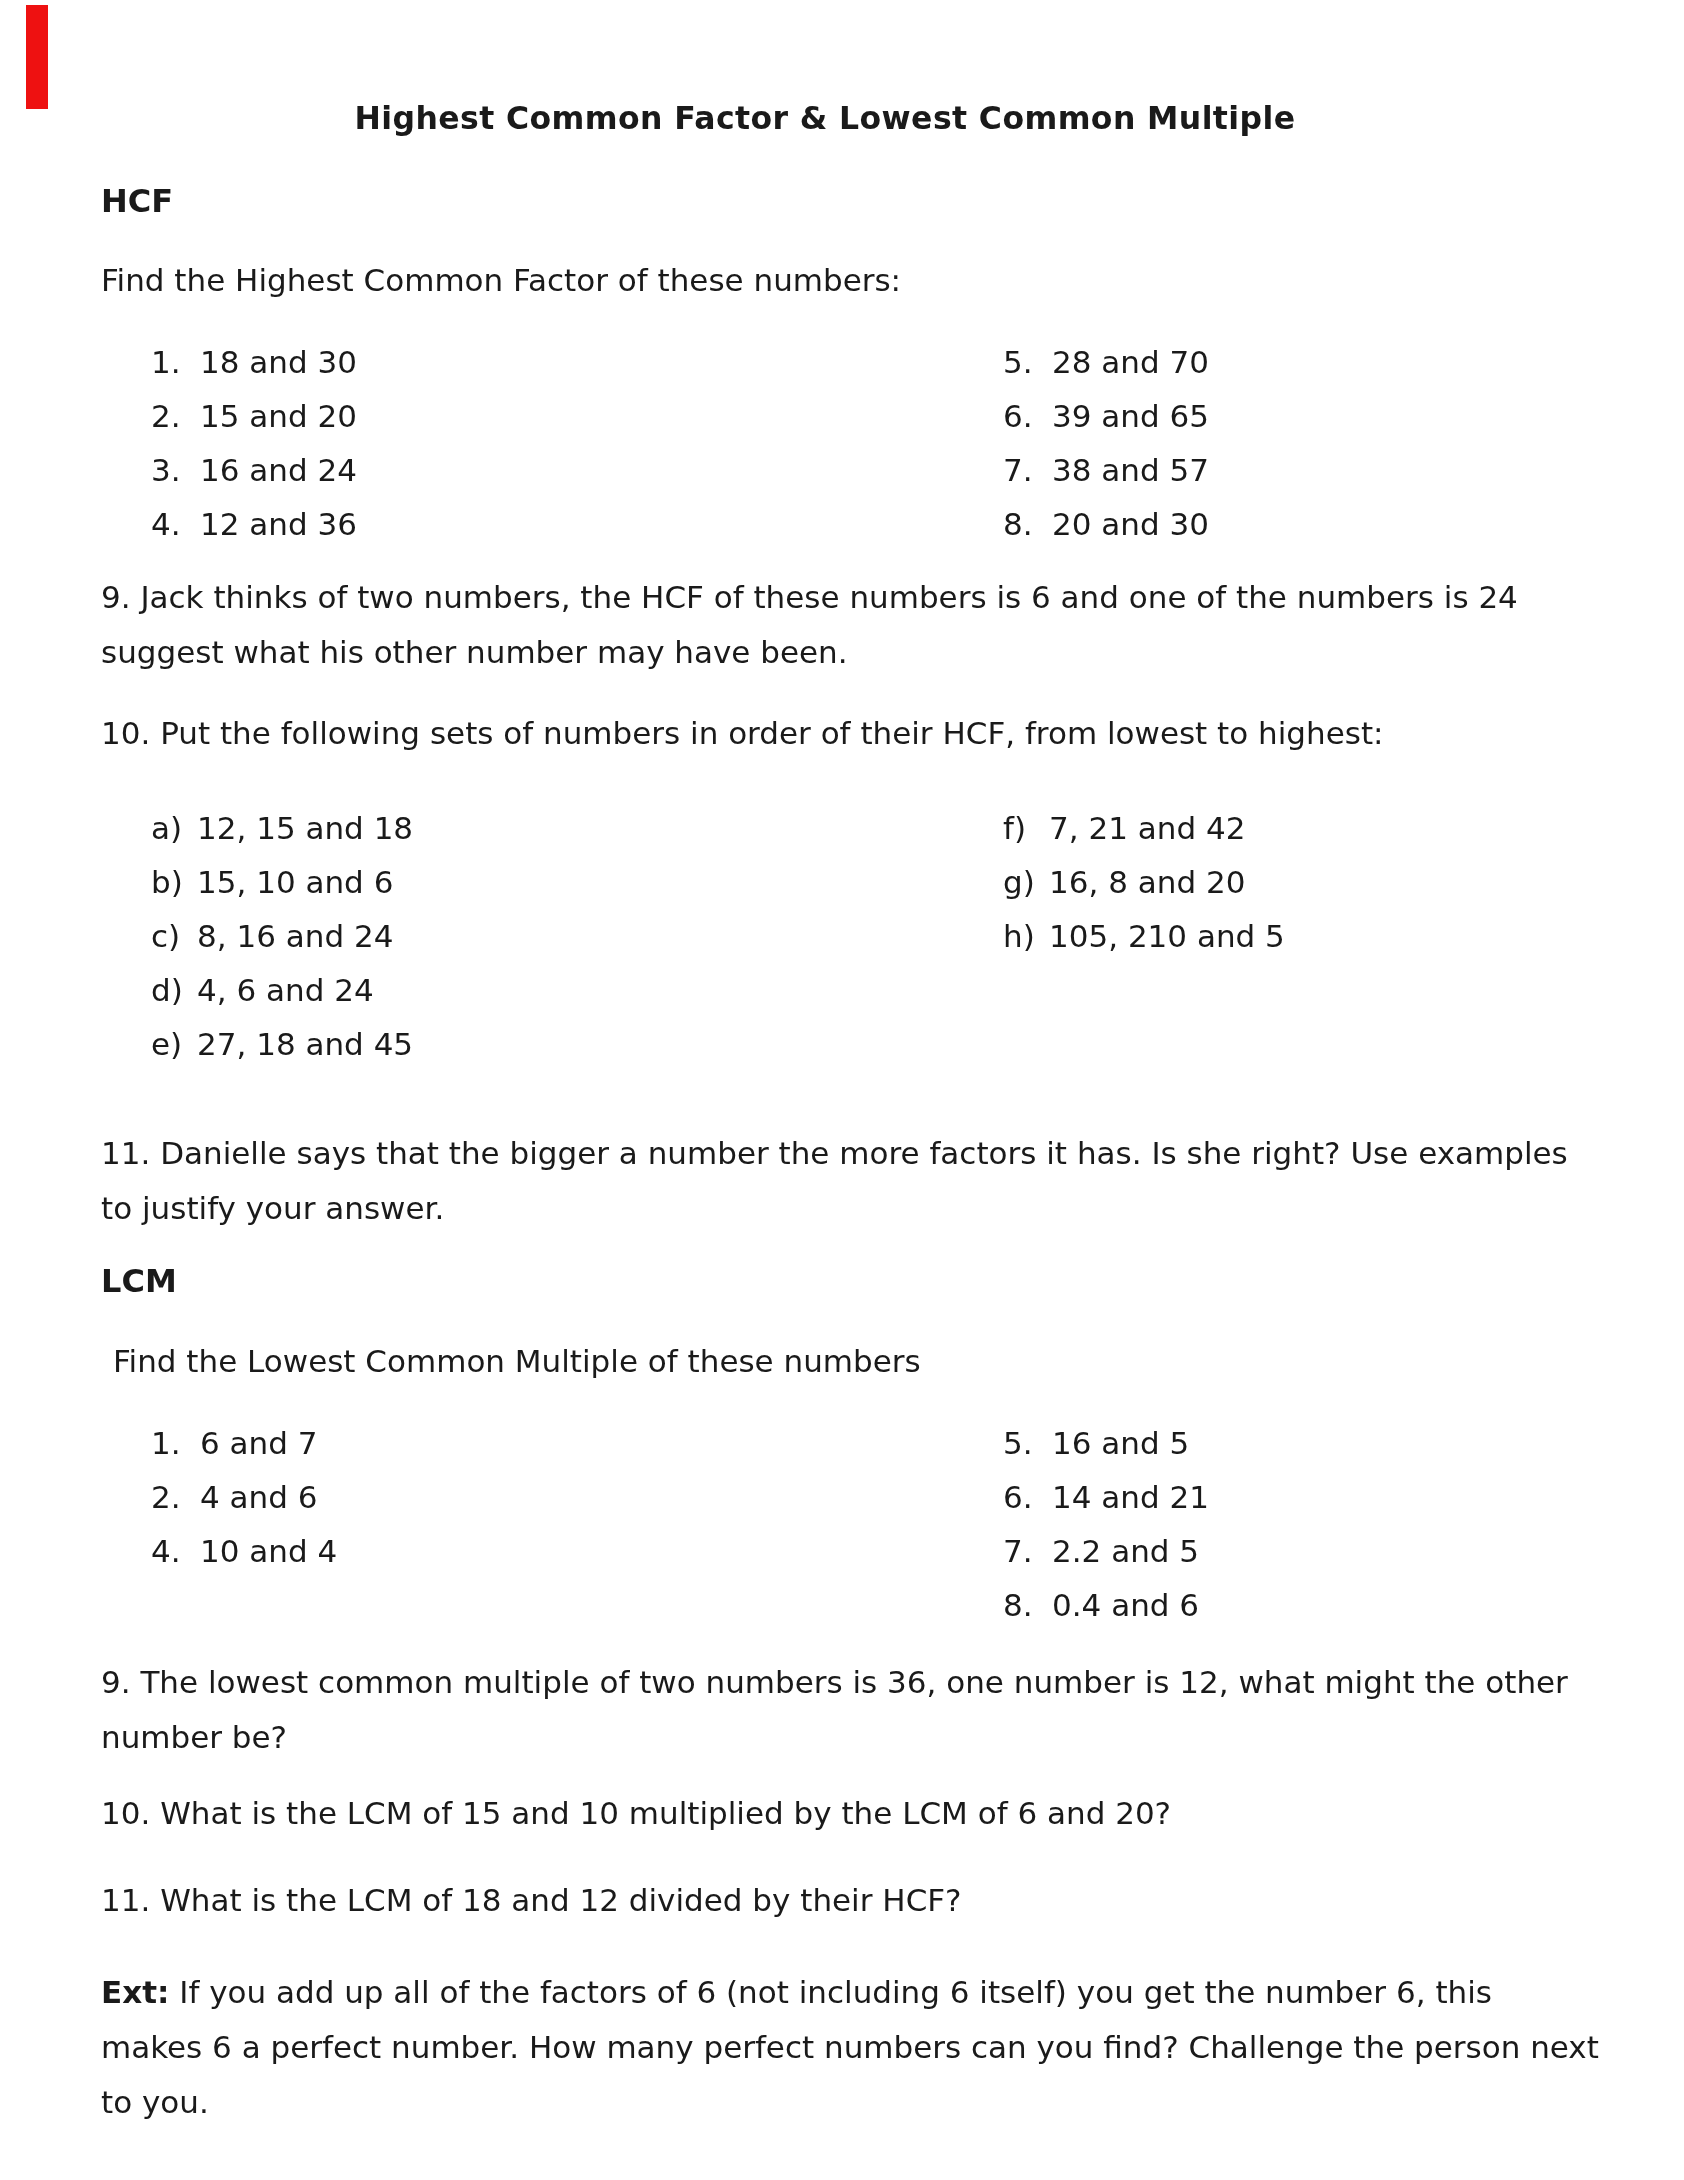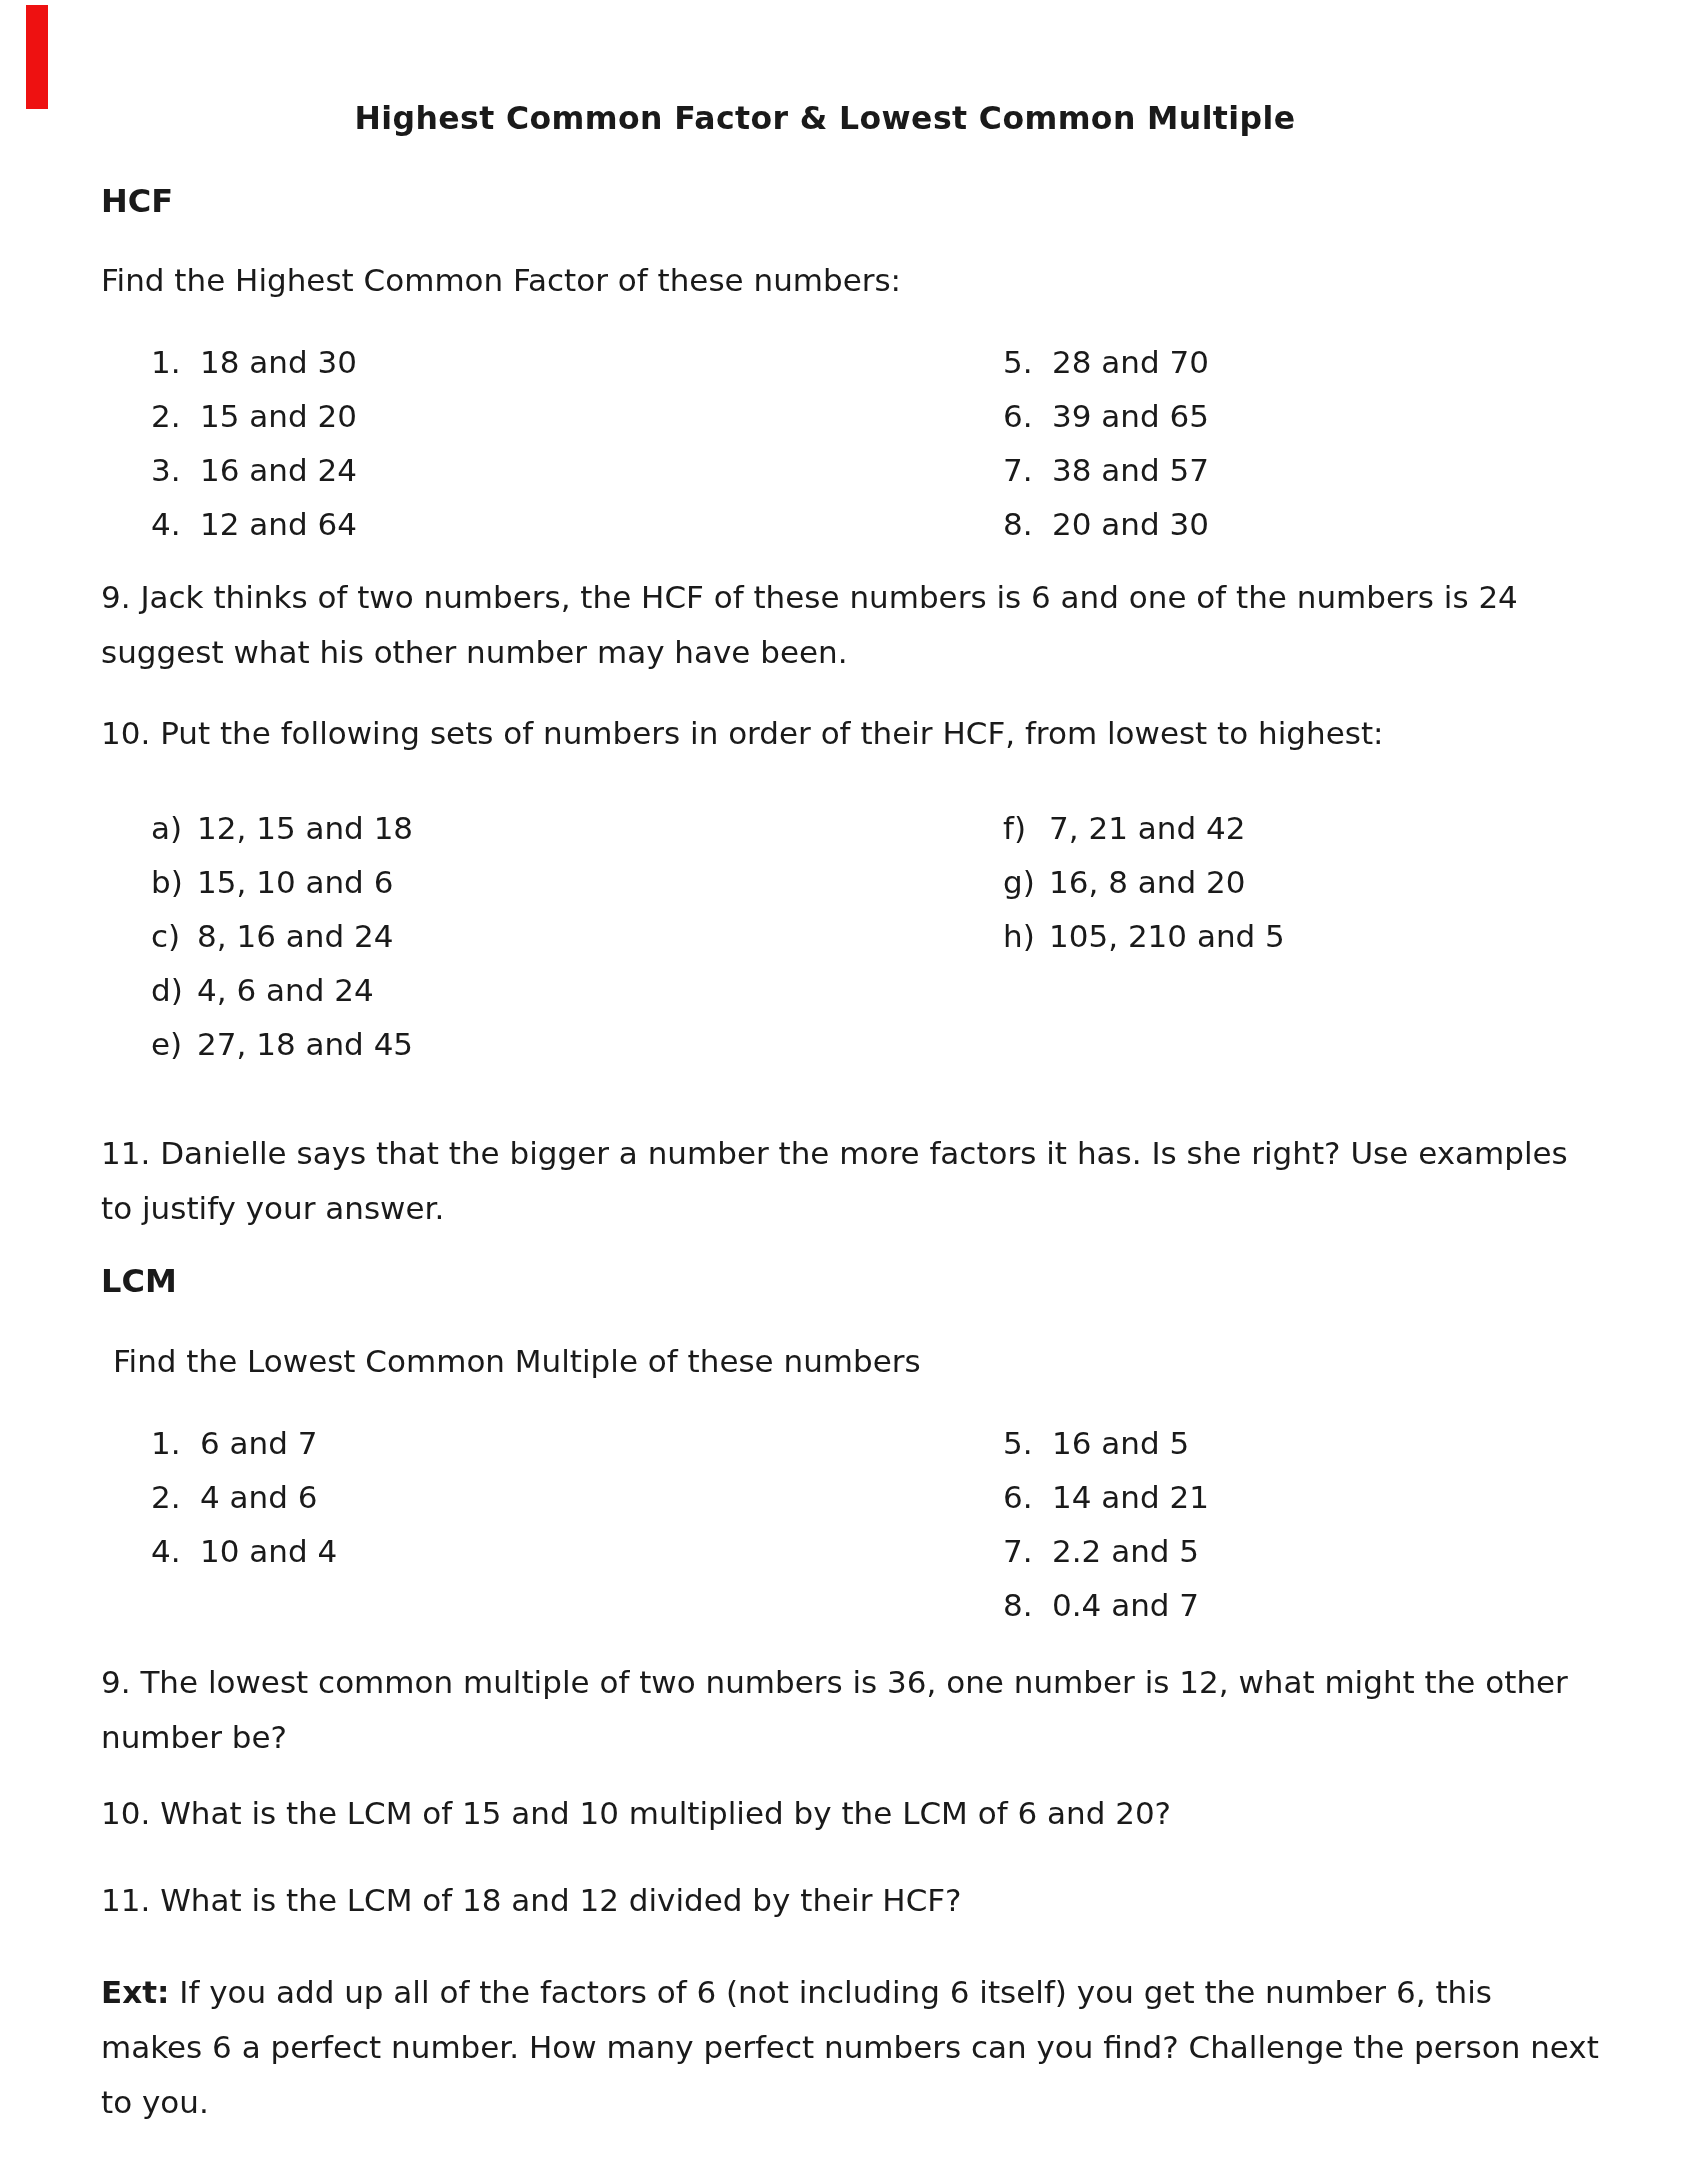--- a/index.html
+++ b/index.html
@@ -83,21 +83,21 @@
 
   <h2 class="section-heading hcf-heading">HCF</h2>
 
   <p class="intro intro-hcf">Find the Highest Common Factor of these numbers:</p>
 
   <div class="cols list-hcf">
     <div class="col-left">
       <div class="row"><span class="num">1.</span><span>18 and 30</span></div>
       <div class="row"><span class="num">2.</span><span>15 and 20</span></div>
       <div class="row"><span class="num">3.</span><span>16 and 24</span></div>
-      <div class="row"><span class="num">4.</span><span>12 and 64</span></div>
+      <div class="row"><span class="num">4.</span><span>12 and 36</span></div>
     </div>
     <div class="col-right">
       <div class="row"><span class="num">5.</span><span>28 and 70</span></div>
       <div class="row"><span class="num">6.</span><span>39 and 65</span></div>
       <div class="row"><span class="num">7.</span><span>38 and 57</span></div>
       <div class="row"><span class="num">8.</span><span>20 and 30</span></div>
     </div>
   </div>
 
   <p class="para q9-hcf">
@@ -134,21 +134,21 @@
   <div class="cols list-lcm">
     <div class="col-left">
       <div class="row"><span class="num">1.</span><span>6 and 7</span></div>
       <div class="row"><span class="num">2.</span><span>4 and 6</span></div>
       <div class="row"><span class="num">4.</span><span>10 and 4</span></div>
     </div>
     <div class="col-right">
       <div class="row"><span class="num">5.</span><span>16 and 5</span></div>
       <div class="row"><span class="num">6.</span><span>14 and 21</span></div>
       <div class="row"><span class="num">7.</span><span>2.2 and 5</span></div>
-      <div class="row"><span class="num">8.</span><span>0.4 and 7</span></div>
+      <div class="row"><span class="num">8.</span><span>0.4 and 6</span></div>
     </div>
   </div>
 
   <p class="para q9-lcm">
     <span class="line">9. The lowest common multiple of two numbers is 36, one number is 12, what might the other</span>
     <span class="line">number be?</span>
   </p>
 
   <p class="single q10-lcm">10. What is the LCM of 15 and 10 multiplied by the LCM of 6 and 20?</p>
 

